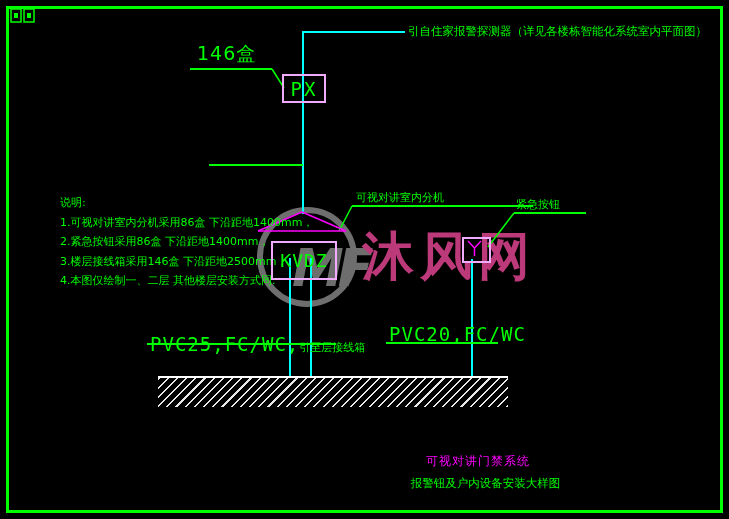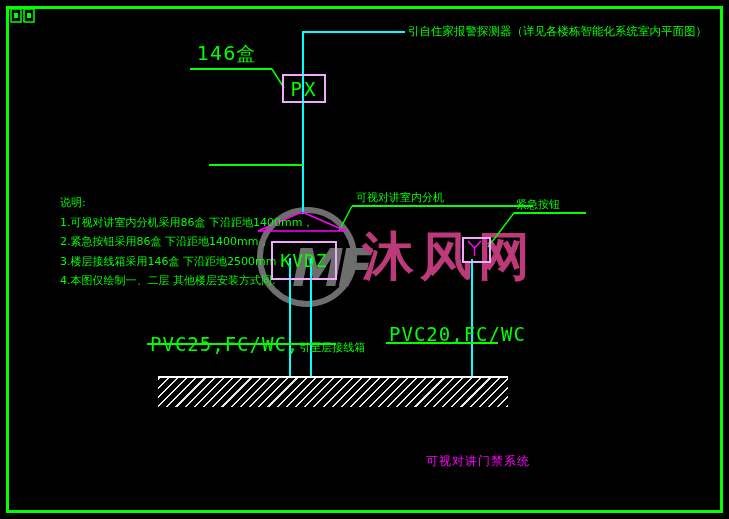--- a/index.html
+++ b/index.html
@@ -105,14 +105,15 @@
   <div class="t green small-cn" style="left:516px;top:199px;">紧急按钮</div>
 
   <div class="t" style="left:150px;top:334px;">
     <span class="green mono big-label">PVC25,FC/WC,</span><span class="green small-cn">引至层接线箱</span>
   </div>
   <div class="t green mono big-label" style="left:389px;top:324px;">PVC20,FC/WC</div>
 
   <div class="ground"></div>
 
   <div class="t magenta title1">可视对讲门禁系统</div>
+  <div class="t green title2">报警钮及户内设备安装大样图</div>
 
 </div>
 
 </body></html>

